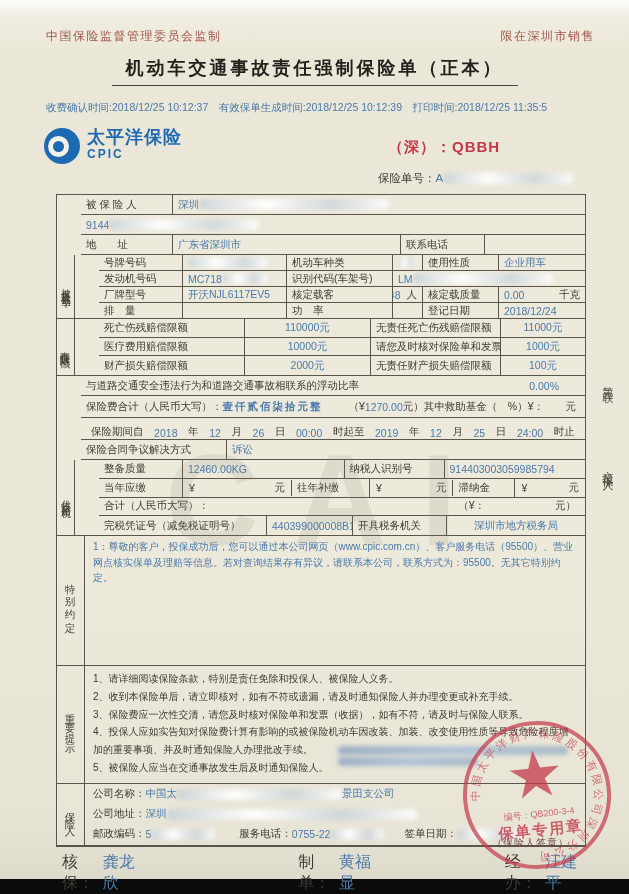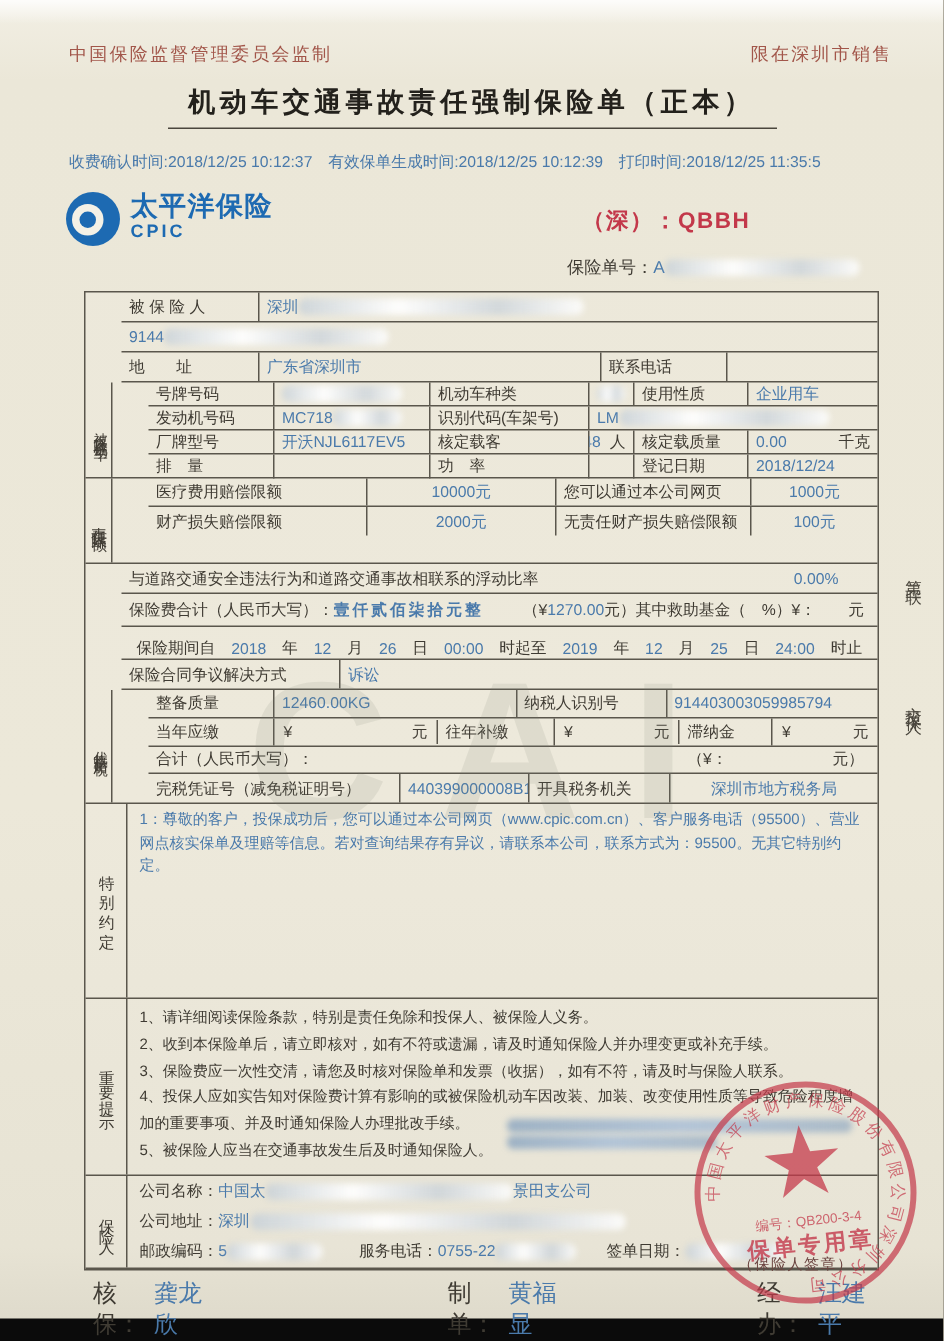--- a/index.html
+++ b/index.html
@@ -207,23 +207,29 @@
         </div>
       </div>
     </div>
 
     <div class="sec" style="height:57px">
       <div class="vstrip">
           <span class="vtext">责任限额</span>
         </div>
       <div class="secbody">
         <div class="row h19">
+          <div class="c l1">死亡伤残赔偿限额</div>
+          <div class="c l2 blue dim">110000元</div>
+          <div class="c" style="flex:1">无责任死亡伤残赔偿限额</div>
+          <div class="c l4 blue dim">11000元</div>
+        </div>
+        <div class="row h19">
           <div class="c l1">医疗费用赔偿限额</div>
           <div class="c l2 blue dim">10000元</div>
-          <div class="c" style="flex:1">您可以通过本公司网页</div>
+          <div class="c" style="flex:1">请您及时核对保险单和发票</div>
           <div class="c l4 blue dim">1000元</div>
         </div>
         <div class="row h19">
           <div class="c l1">财产损失赔偿限额</div>
           <div class="c l2 blue dim">2000元</div>
           <div class="c" style="flex:1">无责任财产损失赔偿限额</div>
           <div class="c l4 blue dim">100元</div>
         </div>
       </div>
     </div>

